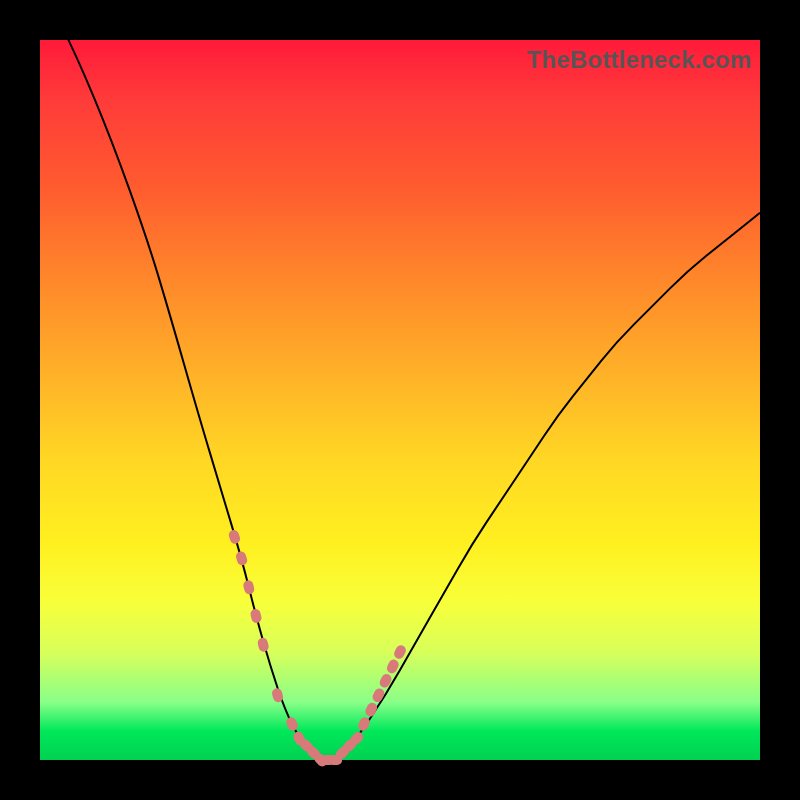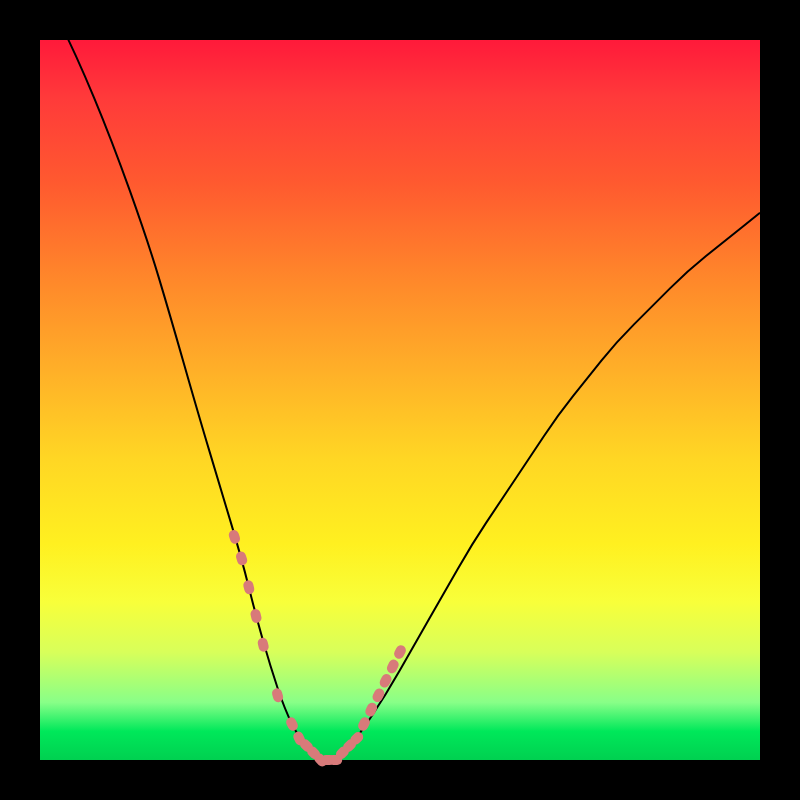--- a/index.html
+++ b/index.html
@@ -64,20 +64,21 @@
   .marker {
     fill: #d87a7a;
     stroke: none;
   }
 </style>
 </head>
 <body>
 
 <div class="frame">
   <div class="plot-area">
+    <div class="watermark">TheBottleneck.com</div>
     <svg class="curve" viewBox="0 0 720 720" preserveAspectRatio="none">
       <path id="curve-path" class="curve-path" d="M 0.0 -57.6 Q 0.0 -57.6 18.0 -21.6 Q 36.0 14.4 54.0 57.6 Q 72.0 100.8 90.0 151.2 Q 108.0 201.6 118.8 237.6 Q 129.6 273.6 144.0 324.0 Q 158.4 374.4 169.2 410.4 Q 180.0 446.4 190.8 482.4 Q 201.6 518.4 208.8 547.2 Q 216.0 576.0 223.2 601.2 Q 230.4 626.4 237.6 648.0 Q 244.8 669.6 252.0 684.0 Q 259.2 698.4 266.4 705.6 Q 273.6 712.8 280.8 716.4 Q 288.0 720.0 295.2 716.4 Q 302.4 712.8 309.6 705.6 Q 316.8 698.4 331.2 676.8 Q 345.6 655.2 360.0 630.0 Q 374.4 604.8 388.8 579.6 Q 403.2 554.4 417.6 529.2 Q 432.0 504.0 446.4 482.4 Q 460.8 460.8 475.2 439.2 Q 489.6 417.6 504.0 396.0 Q 518.4 374.4 532.8 356.4 Q 547.2 338.4 561.6 320.4 Q 576.0 302.4 594.0 284.4 Q 612.0 266.4 630.0 248.4 Q 648.0 230.4 666.0 216.0 Q 684.0 201.6 702.0 187.2 T 720.0 172.8"></path>
       <g id="markers-group">
           <rect x="187.4" y="491.8" width="14" height="10" rx="5" ry="5" class="marker" transform="rotate(71.6 194.4 496.8)"></rect>
           <rect x="194.6" y="513.4" width="14" height="10" rx="5" ry="5" class="marker" transform="rotate(71.6 201.6 518.4)"></rect>
           <rect x="201.8" y="542.2" width="14" height="10" rx="5" ry="5" class="marker" transform="rotate(76.0 208.8 547.2)"></rect>
           <rect x="209.0" y="571.0" width="14" height="10" rx="5" ry="5" class="marker" transform="rotate(76.0 216.0 576.0)"></rect>
           <rect x="216.2" y="599.8" width="14" height="10" rx="5" ry="5" class="marker" transform="rotate(76.0 223.2 604.8)"></rect>
           <rect x="230.6" y="650.2" width="14" height="10" rx="5" ry="5" class="marker" transform="rotate(74.1 237.6 655.2)"></rect>
           <rect x="245.0" y="679.0" width="14" height="10" rx="5" ry="5" class="marker" transform="rotate(63.4 252.0 684.0)"></rect>

